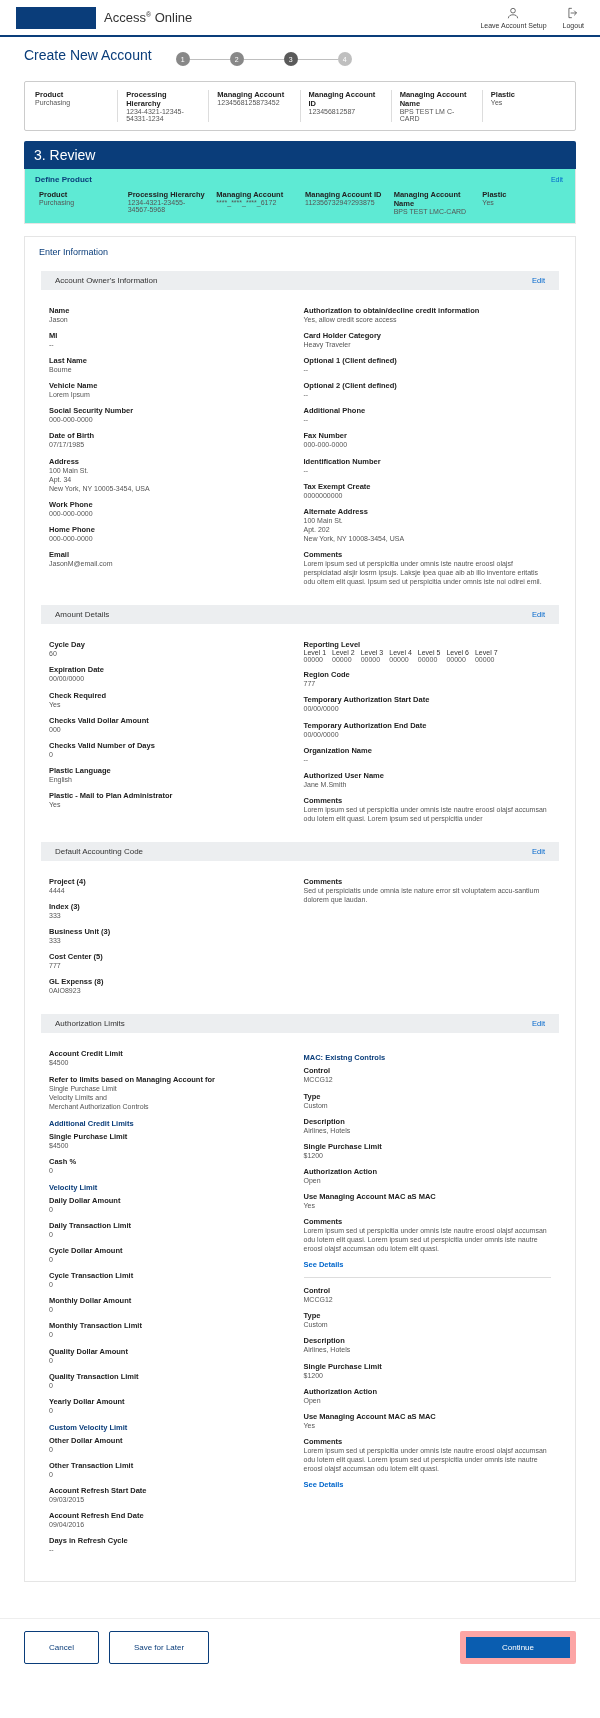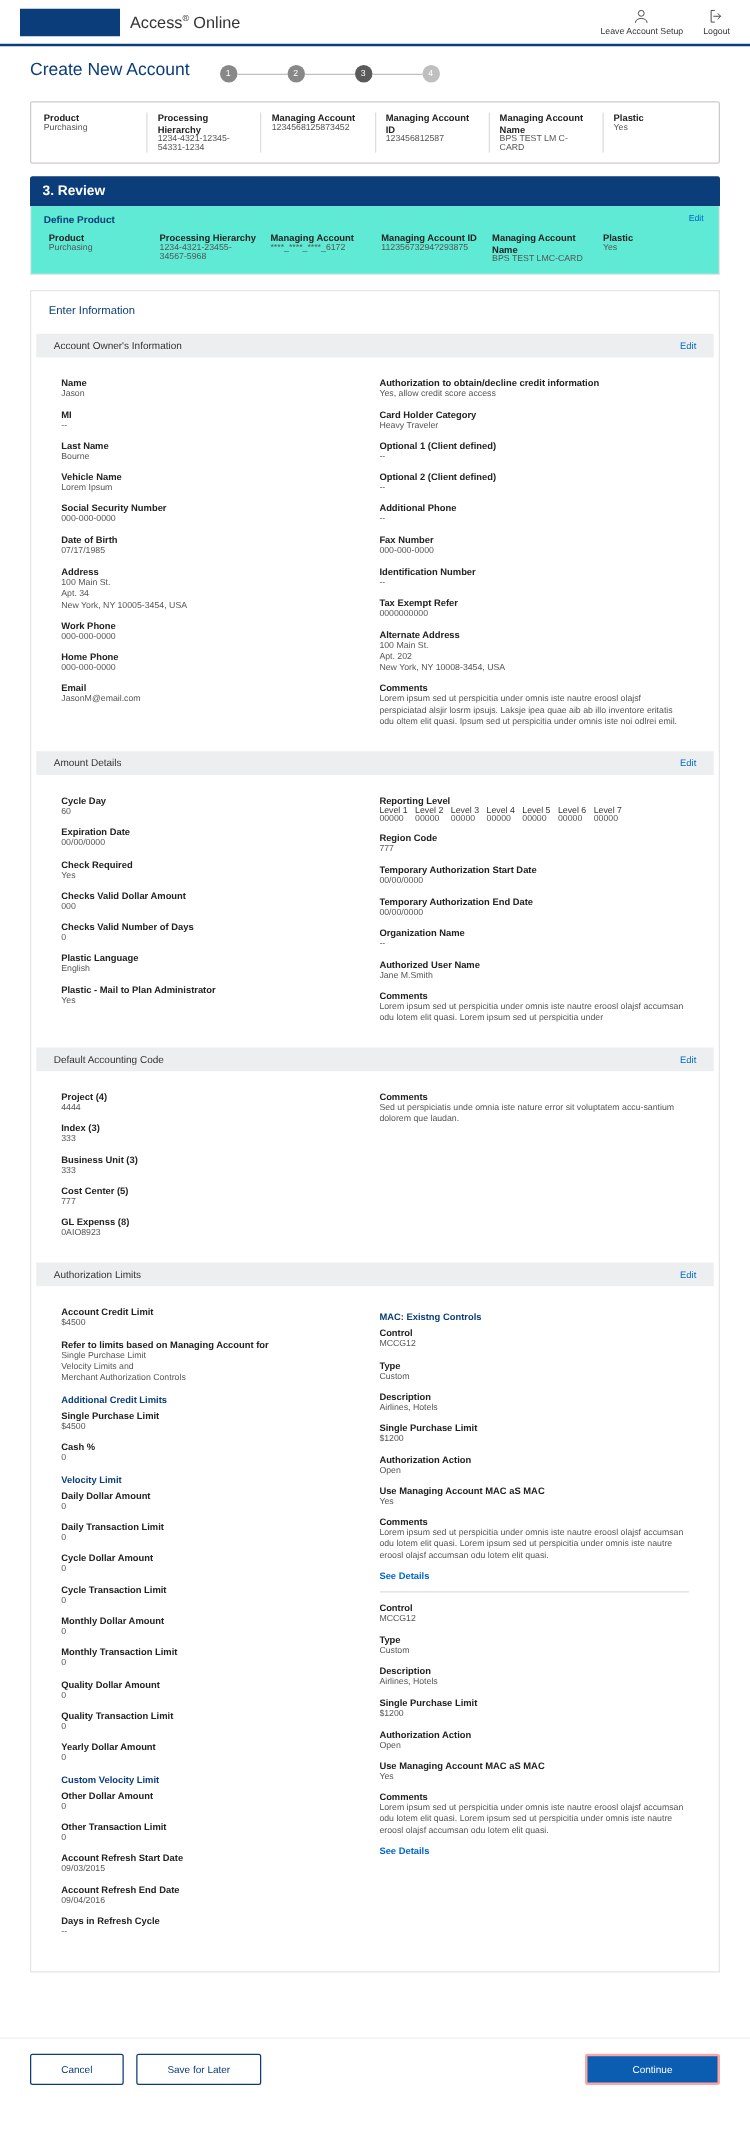--- a/index.html
+++ b/index.html
@@ -16,47 +16,47 @@
 .stepper{display:inline-flex;align-items:center;margin-left:24px;vertical-align:middle}
 .step{width:14px;height:14px;border-radius:50%;background:#bfbfbf;color:#fff;font-size:7px;display:flex;align-items:center;justify-content:center}
 .step.active{background:#5a5a5a}
 .step.past{background:#888}
 .step-line{width:40px;height:1px;background:#bfbfbf}
 .summary-box{border:1px solid #ccc;border-radius:2px;padding:8px 10px;margin:10px 0;display:flex;gap:8px}
 .summary-box .sb{flex:1}
 .summary-box .sb .l{font-size:7.5px;font-weight:bold;color:#222}
 .summary-box .sb .v{font-size:7px;color:#555}
 .summary-box .sep{width:1px;background:#ddd}
-.step-hdr{background:#0a3d7a;color:#fff;padding:6px 10px;font-size:11px;font-weight:bold;border-radius:2px 2px 0 0}
+.step-hdr{background:#0a3d7a;color:#fff;padding:6px 10px;font-size:14px;font-weight:normal;border-radius:2px 2px 0 0}
 .panel{background:#5eead4;border:1px solid #e5e5e5;border-top:none;padding:0 0 8px}
 .dp-title{font-size:8px;color:#0a3d7a;padding:6px 10px;font-weight:bold}
 .dp-row{display:flex;gap:10px;padding:0 14px}
 .dp-row .dp{flex:1}
 .dp .l{font-size:7.5px;font-weight:bold;color:#222}
 .dp .v{font-size:7px;color:#555}
 .card{background:#fff;border:1px solid #e5e5e5;margin-top:12px;padding:10px 0 14px}
 .card-title{font-size:9px;color:#0a3d7a;font-weight:normal;padding:0 14px 8px}
-.section-hdr{background:#eceef0;padding:5px 14px;font-size:8px;color:#333;display:flex;align-items:center;margin:6px 4px}
+.section-hdr{background:#eceef0;padding:5px 14px;font-size:8px;color:#333;display:flex;align-items:center;margin:6px 16px}
 .section-hdr .edit{margin-left:auto;color:#0066cc;font-size:7.5px}
 .cols{display:flex;gap:7px;padding:6px 24px}
 .col{flex:1}
 .kv{margin:4px 0 7px}
 .kv .k{font-size:7.5px;font-weight:bold;color:#222}
 .kv .v{font-size:7px;color:#555;line-height:1.3}
 .sub{font-size:7.5px;font-weight:bold;color:#0a3d7a;margin:8px 0 4px}
 .rlvl{display:flex;gap:6px;flex-wrap:wrap;font-size:7px}
 .rlvl div{text-align:left}
 .rlvl .lh{font-weight:normal;color:#333}
 .rlvl .lv{color:#555}
 hr.mac{border:none;border-top:1px solid #ddd;margin:8px 0}
 .see{color:#0066cc;font-size:7.5px;font-weight:bold}
-.footer{display:flex;gap:10px;padding:12px 24px 20px;border-top:1px solid #eee;margin-top:28px}
+.footer{display:flex;gap:10px;padding:12px 24px 20px;border-top:1px solid #eee;margin-top:12px}
 .btn{padding:6px 24px;font-size:8px;border-radius:2px;cursor:pointer}
 .btn.secondary{background:#fff;border:1px solid #0a3d7a;color:#0a3d7a}
-.btn.primary{background:#0a5db0;border:2px solid #fca5a5;color:#fff;margin-left:auto;padding:6px 36px}
+.btn.primary{background:#0a5db0;border:6px solid #fca5a5;color:#fff;margin-left:auto;padding:6px 36px}
 .dp-edit{color:#0066cc;font-size:7px}
 </style>
 </head>
 <body>
 
 <div class="topbar">
   <div class="logo"></div>
   <div class="brand"><span>Access</span><sup>®</sup><span> Online</span></div>
   <div class="topbar-right">
     <div class="topact">
@@ -230,21 +230,21 @@
           </div>
           <div class="kv">
             <div class="k">Fax Number</div>
             <div class="v">000-000-0000</div>
           </div>
           <div class="kv">
             <div class="k">Identification Number</div>
             <div class="v">--</div>
           </div>
           <div class="kv">
-            <div class="k">Tax Exempt Refer</div>
+            <div class="k">Tax Exempt Create</div>
             <div class="v">0000000000</div>
           </div>
           <div class="kv">
             <div class="k">Alternate Address</div>
             <div class="v">100 Main St.<br>Apt. 202<br>New York, NY 10008-3454, USA</div>
           </div>
           <div class="kv">
             <div class="k">Comments</div>
             <div class="v">Lorem ipsum sed ut perspicitia under omnis iste nautre eroosl olajsf perspiciatad alsjir losrm ipsujs. Laksje ipea quae aib ab illo inventore eritatis odu oltem elit quasi.  Ipsum sed ut perspicitia under omnis iste noi odlrei emil.</div>
           </div>

